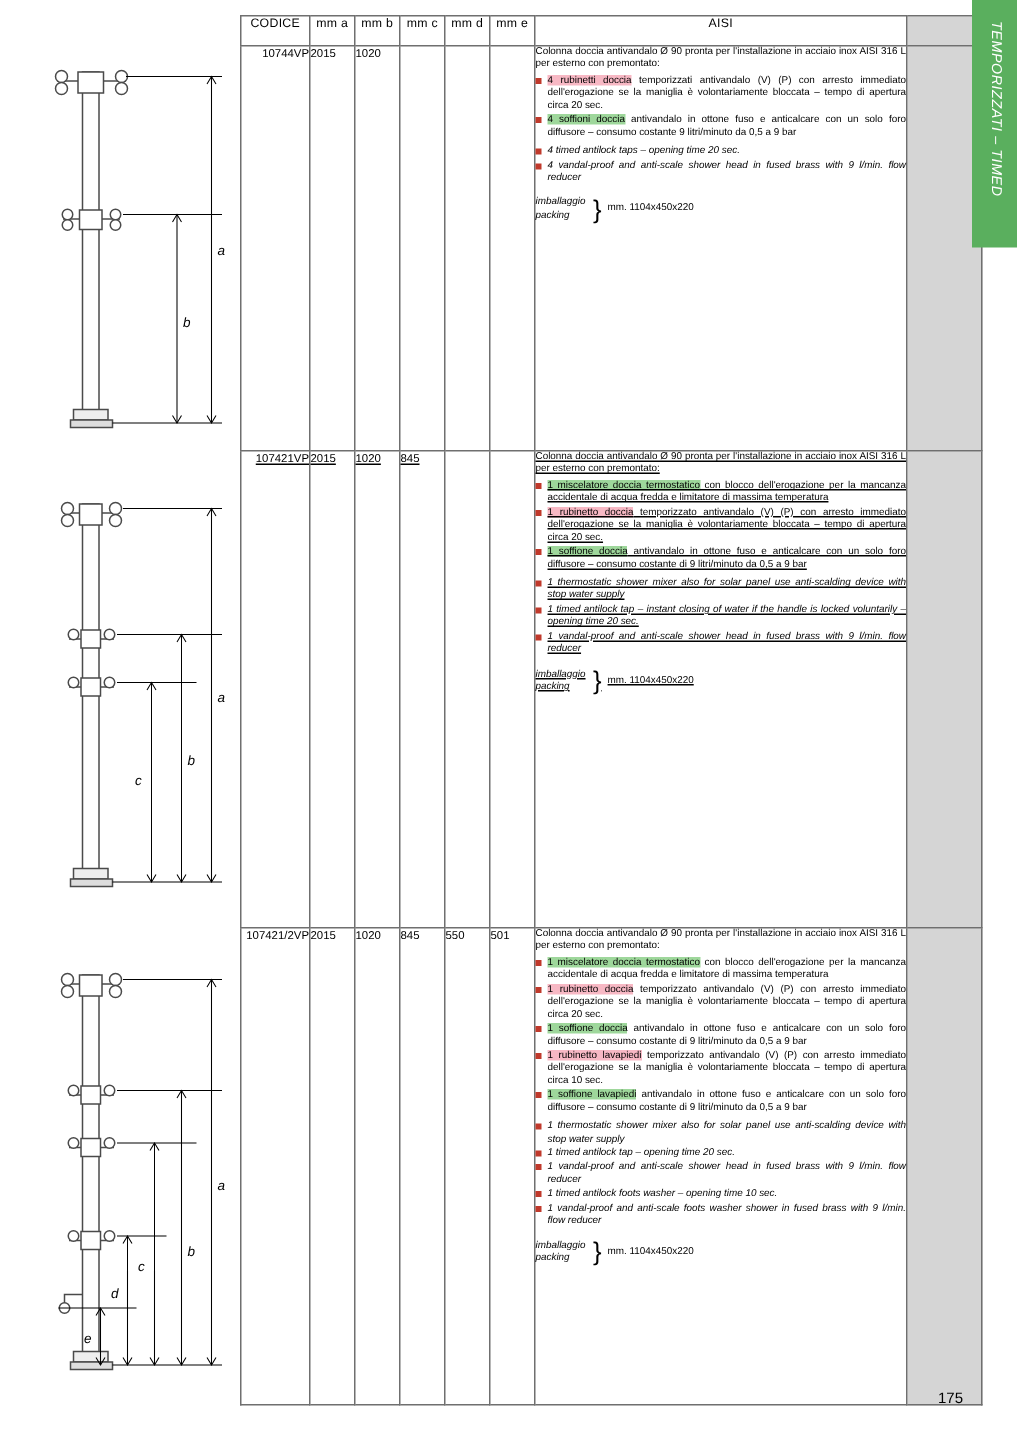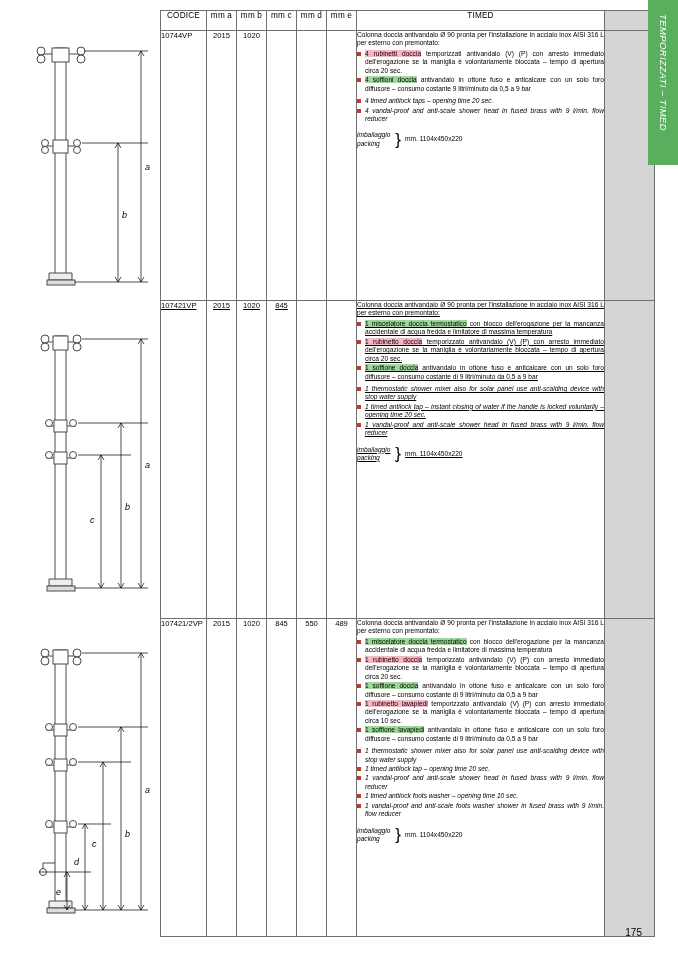--- a/index.html
+++ b/index.html
@@ -71,26 +71,26 @@
     border: 1px solid #6f6f6f;
   }
   .c-code   { width: 46px; }
   .c-mm     { width: 30px; }
   .c-note   { width: 248px; }
   .c-grey   { width: 50px; }
 
   td.code {
     font-size: 7.6px;
     padding: 5px 3px 0 4px;
-    text-align: left;
+    text-align: right;
   }
   td.mm {
     font-size: 7.6px;
     padding: 5px 0 0 0;
-    text-align: center;
+    text-align: left;
   }
   td.note {
     font-size: 6.6px;
     line-height: 1.28;
     padding: 5px 6px 8px 6px;
     text-align: justify;
     color: #000;
   }
 
   
@@ -310,21 +310,21 @@
         <col class="c-grey">
     </colgroup>
     <thead>
       <tr>
         <th>CODICE</th>
         <th>mm a</th>
         <th>mm b</th>
         <th>mm c</th>
         <th>mm d</th>
         <th>mm e</th>
-        <th>TIMED</th>
+        <th>AISI</th>
         <th class="grey"></th>
       </tr>
     </thead>
     <tbody>
 
       <tr style="height:270px;">
         <td class="code">10744VP</td>
         <td class="mm">2015</td>
         <td class="mm">1020</td>
         <td class="mm"></td>
@@ -388,21 +388,21 @@
         </td>
         <td class="grey"></td>
       </tr>
 
       <tr style="height:318px;padding-left:27px;">
         <td class="code">107421/2VP</td>
         <td class="mm">2015</td>
         <td class="mm">1020</td>
         <td class="mm">845</td>
         <td class="mm">550</td>
-        <td class="mm">489</td>
+        <td class="mm">501</td>
         <td class="note">
           <p class="intro">Colonna doccia antivandalo Ø 90 pronta per l'installazione in acciaio inox AISI 316 L per esterno con premontato:</p>
           <div class="bullet-item">
             <span class="hl-green">1 miscelatore doccia termostatico</span><span> con blocco dell'erogazione per la mancanza accidentale di acqua fredda e limitatore di massima temperatura</span>
           </div>
           <div class="bullet-item">
             <span class="hl-pink">1 rubinetto doccia</span><span> temporizzato antivandalo (V) (P) con arresto immediato dell'erogazione se la maniglia è volontariamente bloccata – tempo di apertura circa 20 sec.</span>
           </div>
           <div class="bullet-item">
             <span class="hl-green">1 soffione doccia</span><span> antivandalo in ottone fuso e anticalcare con un solo foro diffusore – consumo costante di 9 litri/minuto da 0,5 a 9 bar</span>

